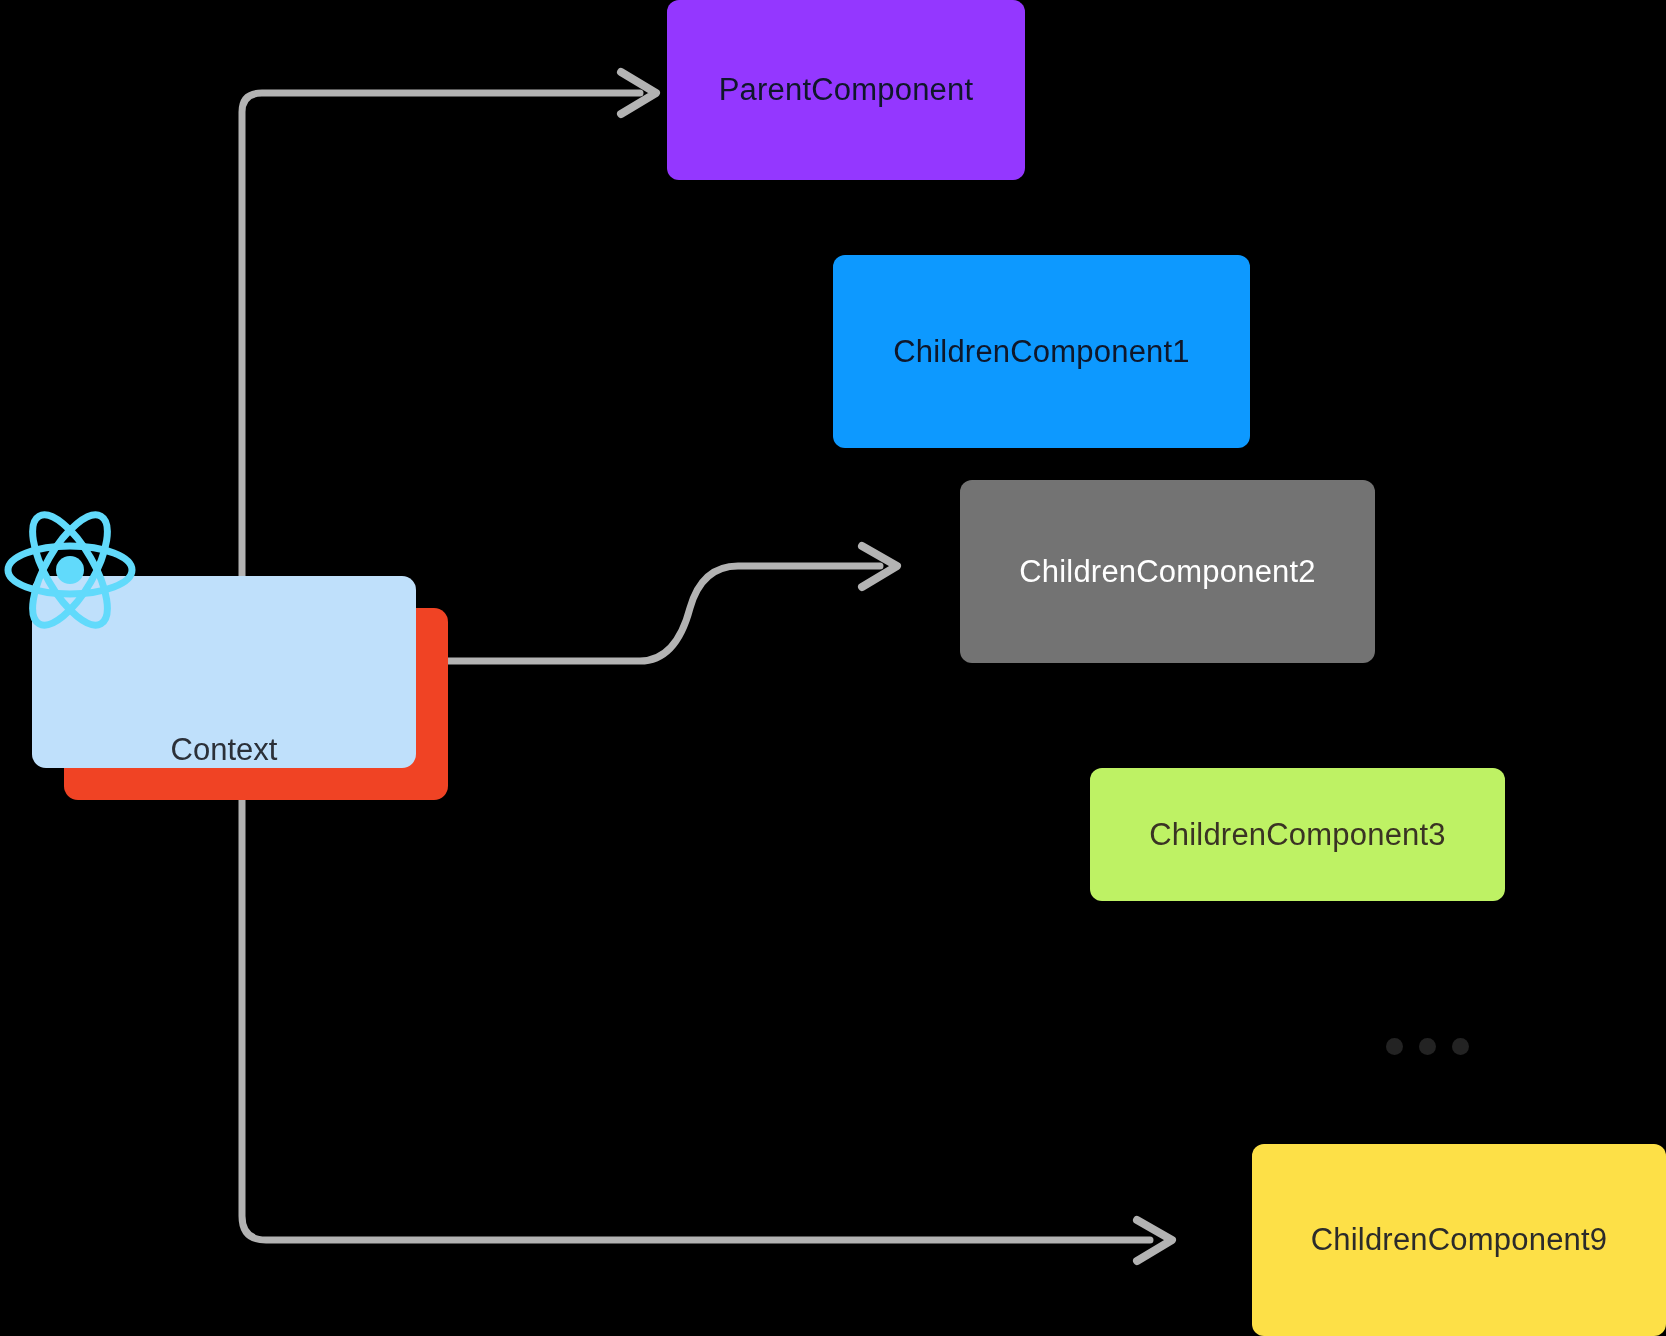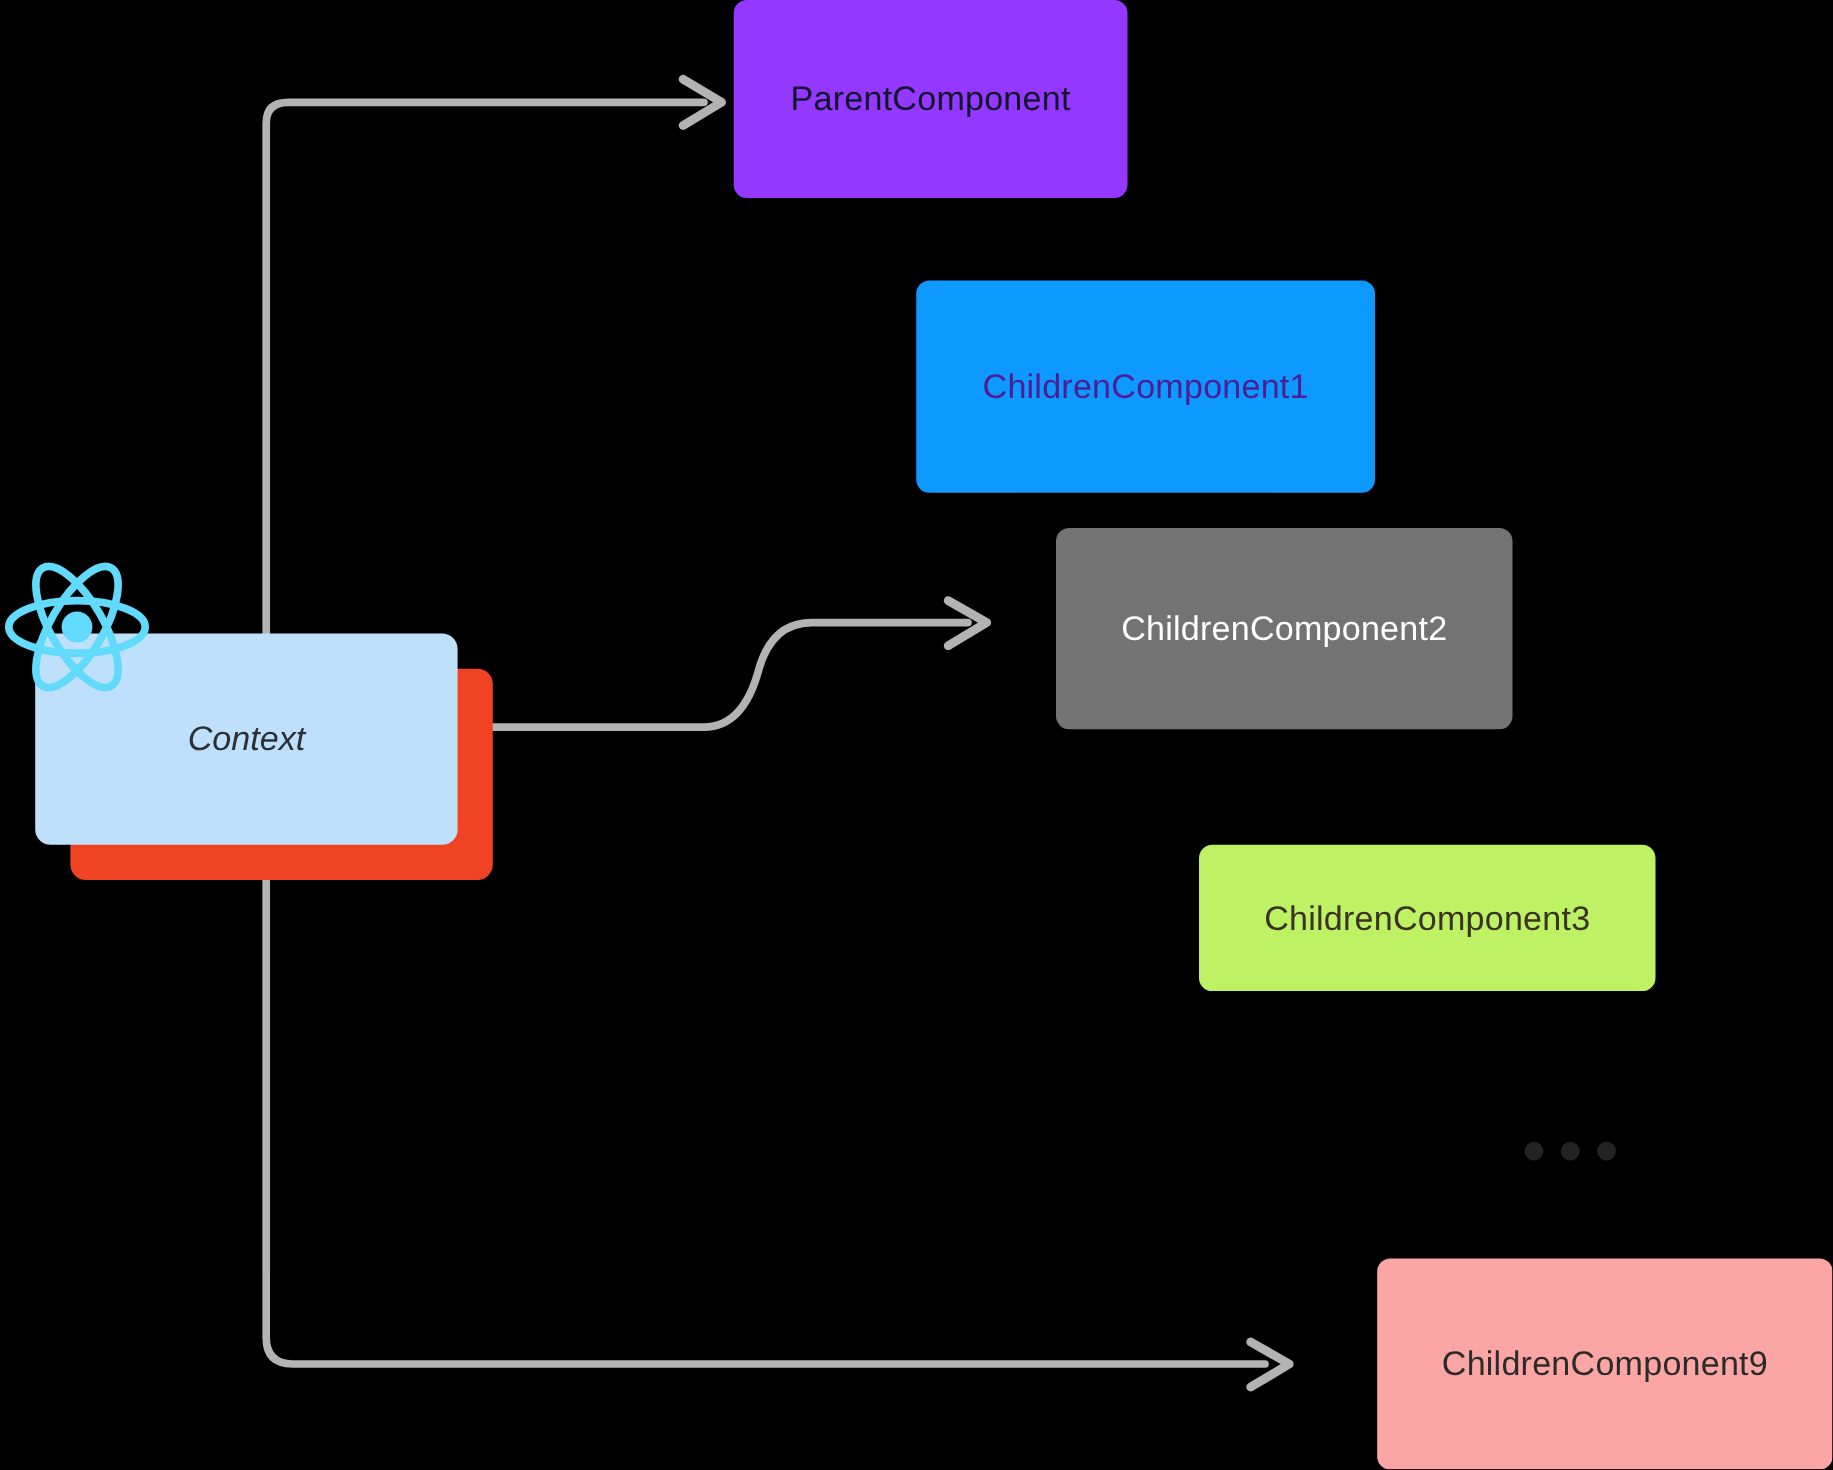--- a/index.html
+++ b/index.html
@@ -40,24 +40,23 @@
     pointer-events: none;
   }
   .ctx-shadow {
     position: absolute;
     border-radius: 14px;
   }
   .ctx-card {
     position: absolute;
     border-radius: 14px;
     display: flex;
-    align-items: center;
+    align-items: flex-end;
     justify-content: center;
     font-size: 31px;
-    font-style: italic;
   }
   .react-logo {
     position: absolute;
     left: 0px;
     top: 500px;
     width: 140px;
     height: 140px;
   }
   .dots {
     position: absolute;
@@ -101,30 +100,30 @@
     <g fill="none" stroke="#61dafb" stroke-width="7">
       <ellipse cx="70" cy="70" rx="62" ry="24"></ellipse>
       <ellipse cx="70" cy="70" rx="62" ry="24" transform="rotate(60 70 70)"></ellipse>
       <ellipse cx="70" cy="70" rx="62" ry="24" transform="rotate(120 70 70)"></ellipse>
     </g>
   </svg>
 
   <div class="node" style="left: 667px; top: 0px; width: 358px; height: 180px; background: rgb(148, 55, 255); color: #0f172a;">
     <span>ParentComponent</span>
   </div>
-  <div class="node" style="left: 833px; top: 255px; width: 417px; height: 193px; background: rgb(13, 153, 255); color: #4c1d95;">
+  <div class="node" style="left: 833px; top: 255px; width: 417px; height: 193px; background: rgb(13, 153, 255); color: #0f172a;">
     <span>ChildrenComponent1</span>
   </div>
   <div class="node" style="left: 960px; top: 480px; width: 415px; height: 183px; background: #737373; color: rgb(255, 255, 255);">
     <span>ChildrenComponent2</span>
   </div>
   <div class="node" style="left: 1090px; top: 768px; width: 415px; height: 133px; background: #bef264; color: rgb(58, 51, 36);">
     <span>ChildrenComponent3</span>
   </div>
-  <div class="node" style="left: 1252px; top: 1144px; width: 414px; height: 192px; background: #fca5a5; color: rgb(43, 43, 43);">
+  <div class="node" style="left: 1252px; top: 1144px; width: 414px; height: 192px; background: #fde047; color: rgb(43, 43, 43);">
     <span>ChildrenComponent9</span>
   </div>
 
   <div class="dots" id="ellipsis" style="left: 1386px; top: 1038px;">
       <span style="background: rgb(35, 35, 35);"></span>
       <span style="background: rgb(35, 35, 35);"></span>
       <span style="background: rgb(35, 35, 35);"></span>
     </div>
 
 </div>

